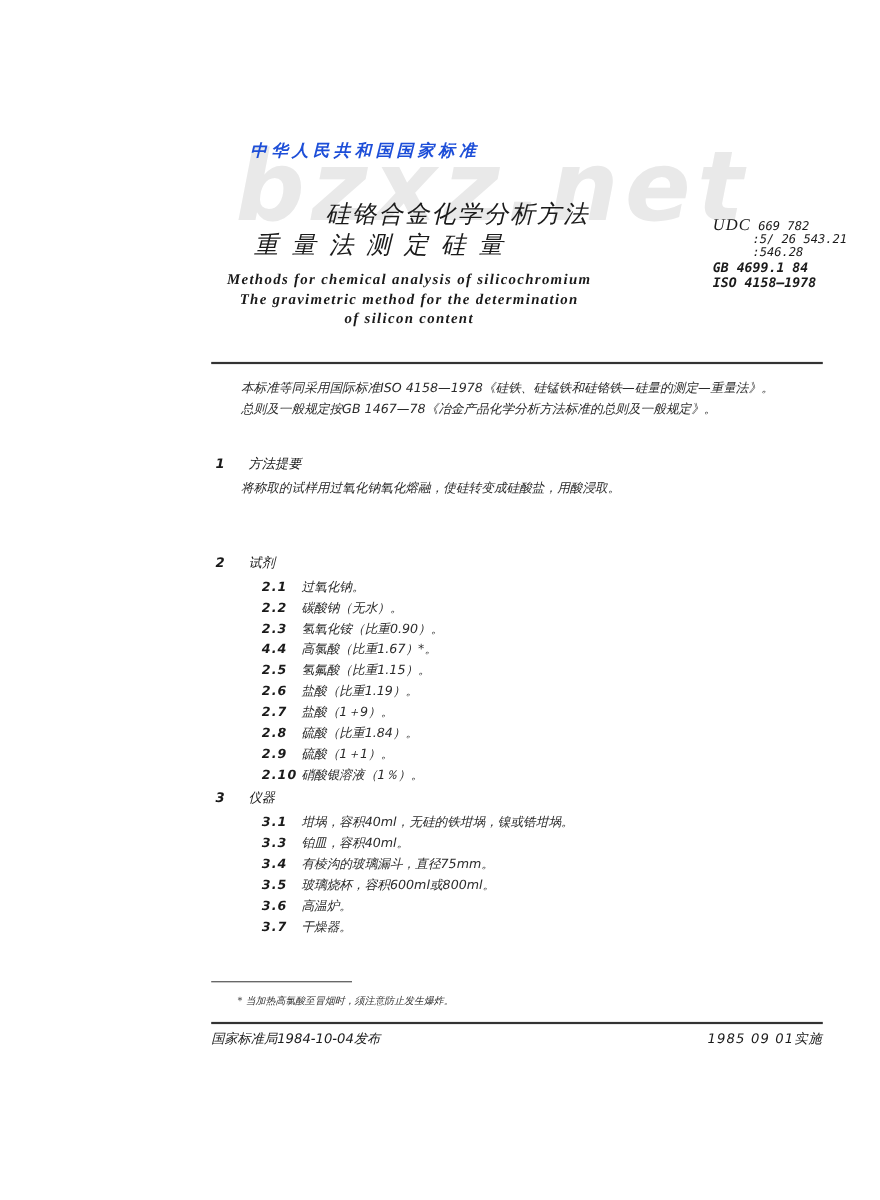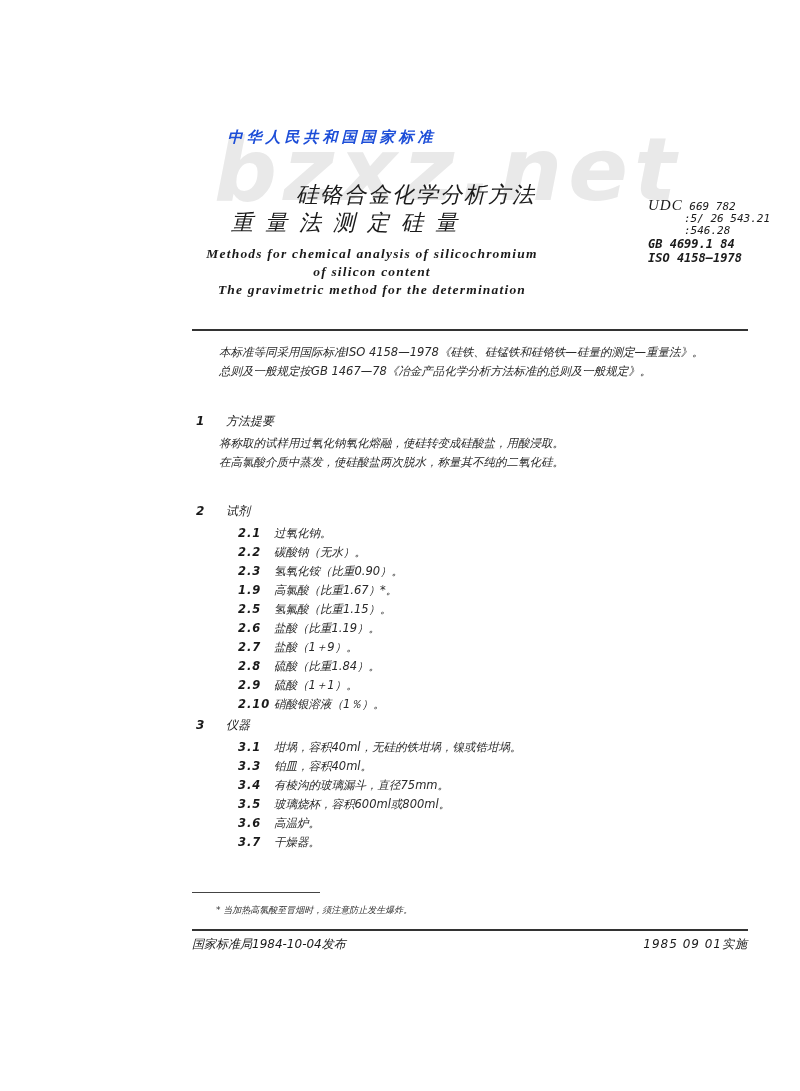--- a/index.html
+++ b/index.html
@@ -143,47 +143,46 @@
   <div class="abs udc-block">
     <div class="row"><span class="lbl">UDC</span> <span>669 782</span></div>
     <div class="row" style="padding-left:36px">:5/ 26 543.21</div>
     <div class="row" style="padding-left:36px">:546.28</div>
     <div class="row big">GB 4699.1 84</div>
     <div class="row big">ISO 4158—1978</div>
   </div>
 
   <div class="abs en-title">
     <div>Methods for chemical analysis of silicochromium</div>
+    <div>The gravimetric method for the determination</div>
     <div>of silicon content</div>
-    <div>The gravimetric method for the determination</div>
   </div>
 
   <div class="rule" style="left:176px; top:329px; width:556px;"></div>
 
   <div class="abs body-text" style="left:203px; top:343px;">
     <div>本标准等同采用国际标准ISO 4158—1978《硅铁、硅锰铁和硅铬铁—硅量的测定—重量法》。</div>
     <div>总则及一般规定按GB 1467—78《冶金产品化学分析方法标准的总则及一般规定》。</div>
   </div>
 
   <div class="abs section-head" style="left:180px; top:413px;">
     <span class="num">1</span><span>方法提要</span>
   </div>
   <div class="abs body-text" style="left:203px; top:434px;">
     <div>将称取的试样用过氧化钠氧化熔融，使硅转变成硅酸盐，用酸浸取。</div>
-    <div>在高氯酸介质中蒸发，使硅酸盐两次脱水，称量其不纯的二氧化硅。</div>
   </div>
 
   <div class="abs section-head" style="left:180px; top:503px;">
     <span class="num">2</span><span>试剂</span>
   </div>
   <div class="abs" style="left:190px; top:524px;">
     <div class="item"><span class="num">2.1</span><span>过氧化钠。</span></div>
     <div class="item"><span class="num">2.2</span><span>碳酸钠（无水）。</span></div>
     <div class="item"><span class="num">2.3</span><span>氢氧化铵（比重0.90）。</span></div>
-    <div class="item"><span class="num">1.9</span><span>高氯酸（比重1.67）*。</span></div>
+    <div class="item"><span class="num">4.4</span><span>高氯酸（比重1.67）*。</span></div>
     <div class="item"><span class="num">2.5</span><span>氢氟酸（比重1.15）。</span></div>
     <div class="item"><span class="num">2.6</span><span>盐酸（比重1.19）。</span></div>
     <div class="item"><span class="num">2.7</span><span>盐酸（1＋9）。</span></div>
     <div class="item"><span class="num">2.8</span><span>硫酸（比重1.84）。</span></div>
     <div class="item"><span class="num">2.9</span><span>硫酸（1＋1）。</span></div>
     <div class="item"><span class="num">2.10</span><span>硝酸银溶液（1％）。</span></div>
   </div>
 
   <div class="abs section-head" style="left:180px; top:717px;">
     <span class="num">3</span><span>仪器</span>

